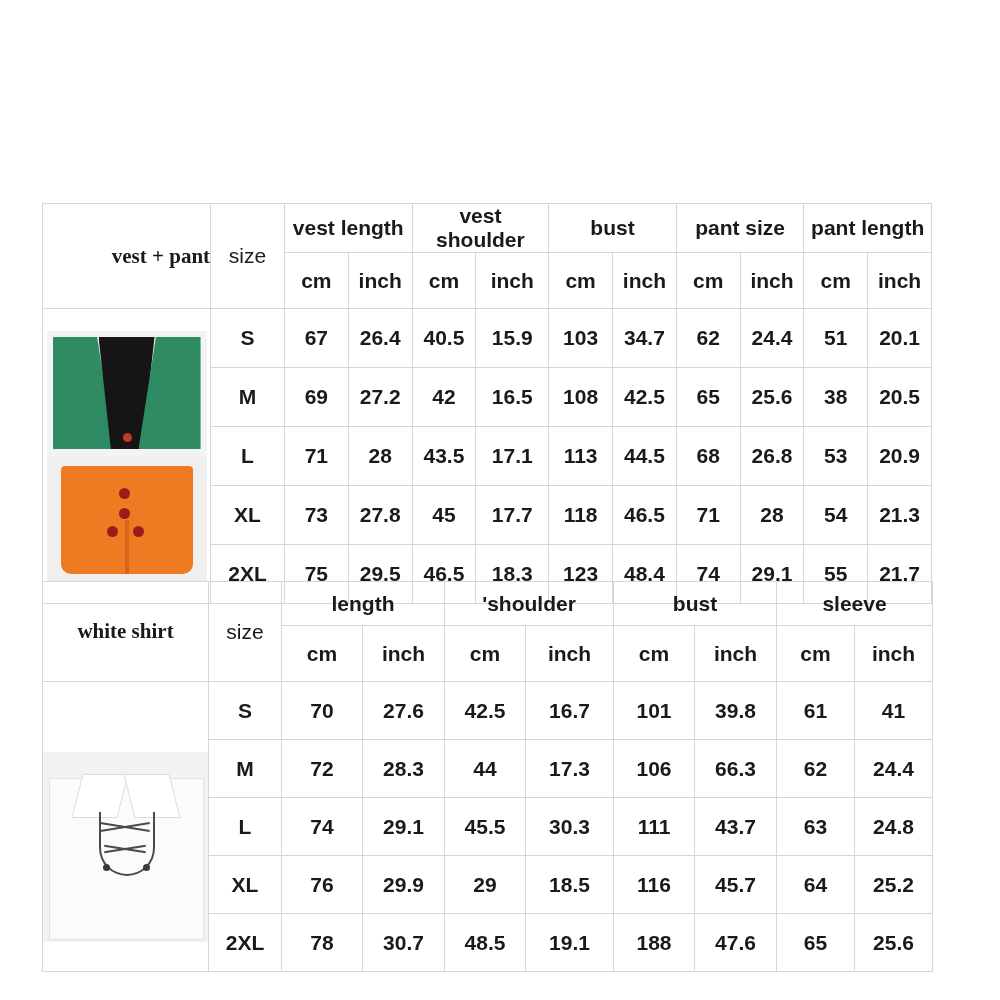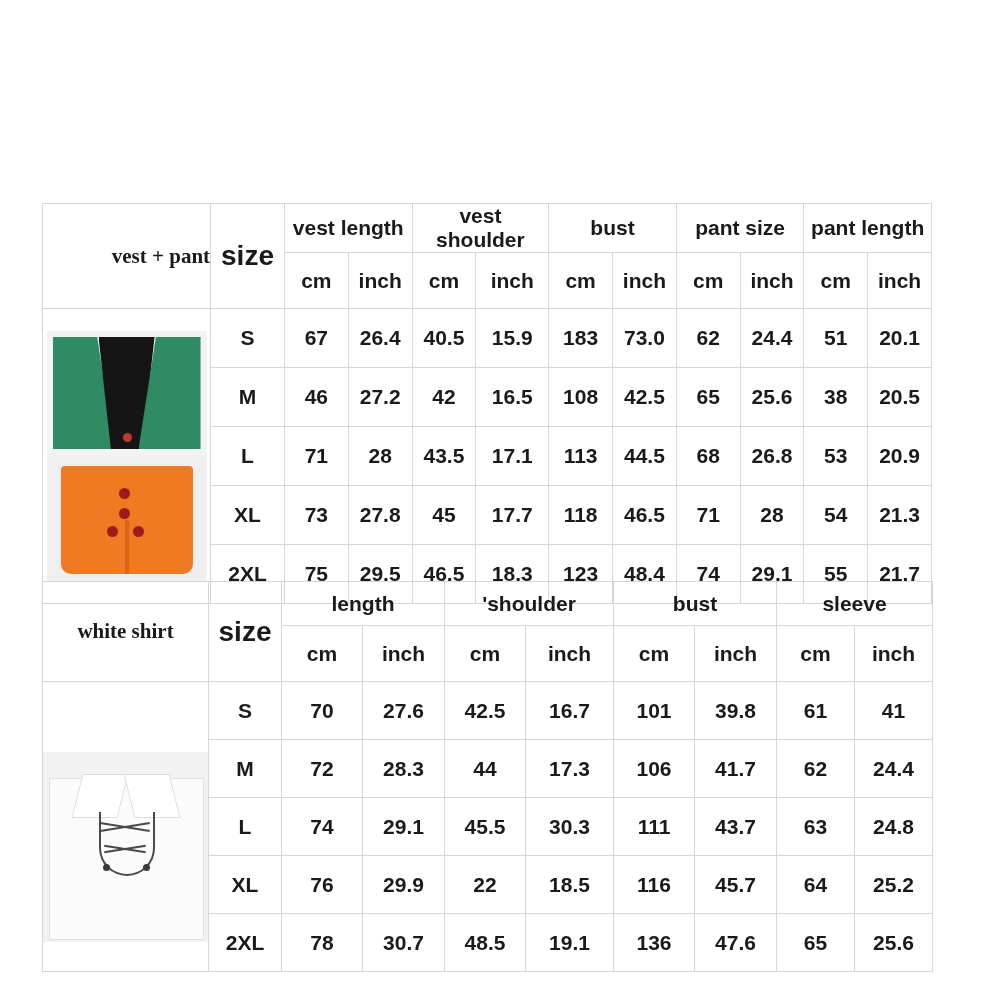--- a/index.html
+++ b/index.html
@@ -39,22 +39,22 @@
   }
   .prod-label {
     font-family: "Liberation Serif", serif;
     font-size: 21px;
     font-weight: bold;
   }
   .unit-cell {
     font-size: 20px;
   }
   .group-head {
-    font-size: 28px;
-    font-weight: bold;
+    font-size: 21px;
+    font-weight: normal;
   }
   .blank {
     border: 1px solid #d6d6d6;
   }
 
   
   .img-cell {
     padding: 0;
     vertical-align: top;
   }
@@ -254,31 +254,31 @@
             <div class="pant-dot" style="left:60px; top:70px;"></div>
             <div class="pant-dot" style="left:86px; top:70px;"></div>
           </div>
         </div>
       </td>
       <td style="height:58px;">S</td>
       <td>67</td>
       <td>26.4</td>
       <td>40.5</td>
       <td>15.9</td>
-      <td>183</td>
-      <td>73.0</td>
+      <td>103</td>
+      <td>34.7</td>
       <td>62</td>
       <td>24.4</td>
       <td>51</td>
       <td>20.1</td>
     </tr>
 
     <tr>
       <td style="height:58px;">M</td>
-      <td>46</td>
+      <td>69</td>
       <td>27.2</td>
       <td>42</td>
       <td>16.5</td>
       <td>108</td>
       <td>42.5</td>
       <td>65</td>
       <td>25.6</td>
       <td>38</td>
       <td>20.5</td>
     </tr>
@@ -394,56 +394,56 @@
       <td>41</td>
     </tr>
 
     <tr>
       <td style="height:57px;">M</td>
       <td>72</td>
       <td>28.3</td>
       <td>44</td>
       <td>17.3</td>
       <td>106</td>
-      <td>41.7</td>
+      <td>66.3</td>
       <td>62</td>
       <td>24.4</td>
     </tr>
 
     <tr>
       <td style="height:57px;">L</td>
       <td>74</td>
       <td>29.1</td>
       <td>45.5</td>
       <td>30.3</td>
       <td>111</td>
       <td>43.7</td>
       <td>63</td>
       <td>24.8</td>
     </tr>
 
     <tr>
       <td style="height:57px;">XL</td>
       <td>76</td>
       <td>29.9</td>
-      <td>22</td>
+      <td>29</td>
       <td>18.5</td>
       <td>116</td>
       <td>45.7</td>
       <td>64</td>
       <td>25.2</td>
     </tr>
 
     <tr>
       <td style="height:57px;">2XL</td>
       <td>78</td>
       <td>30.7</td>
       <td>48.5</td>
       <td>19.1</td>
-      <td>136</td>
+      <td>188</td>
       <td>47.6</td>
       <td>65</td>
       <td>25.6</td>
     </tr>
   </tbody>
     </table>
 
 </div>
 
 </body></html>

